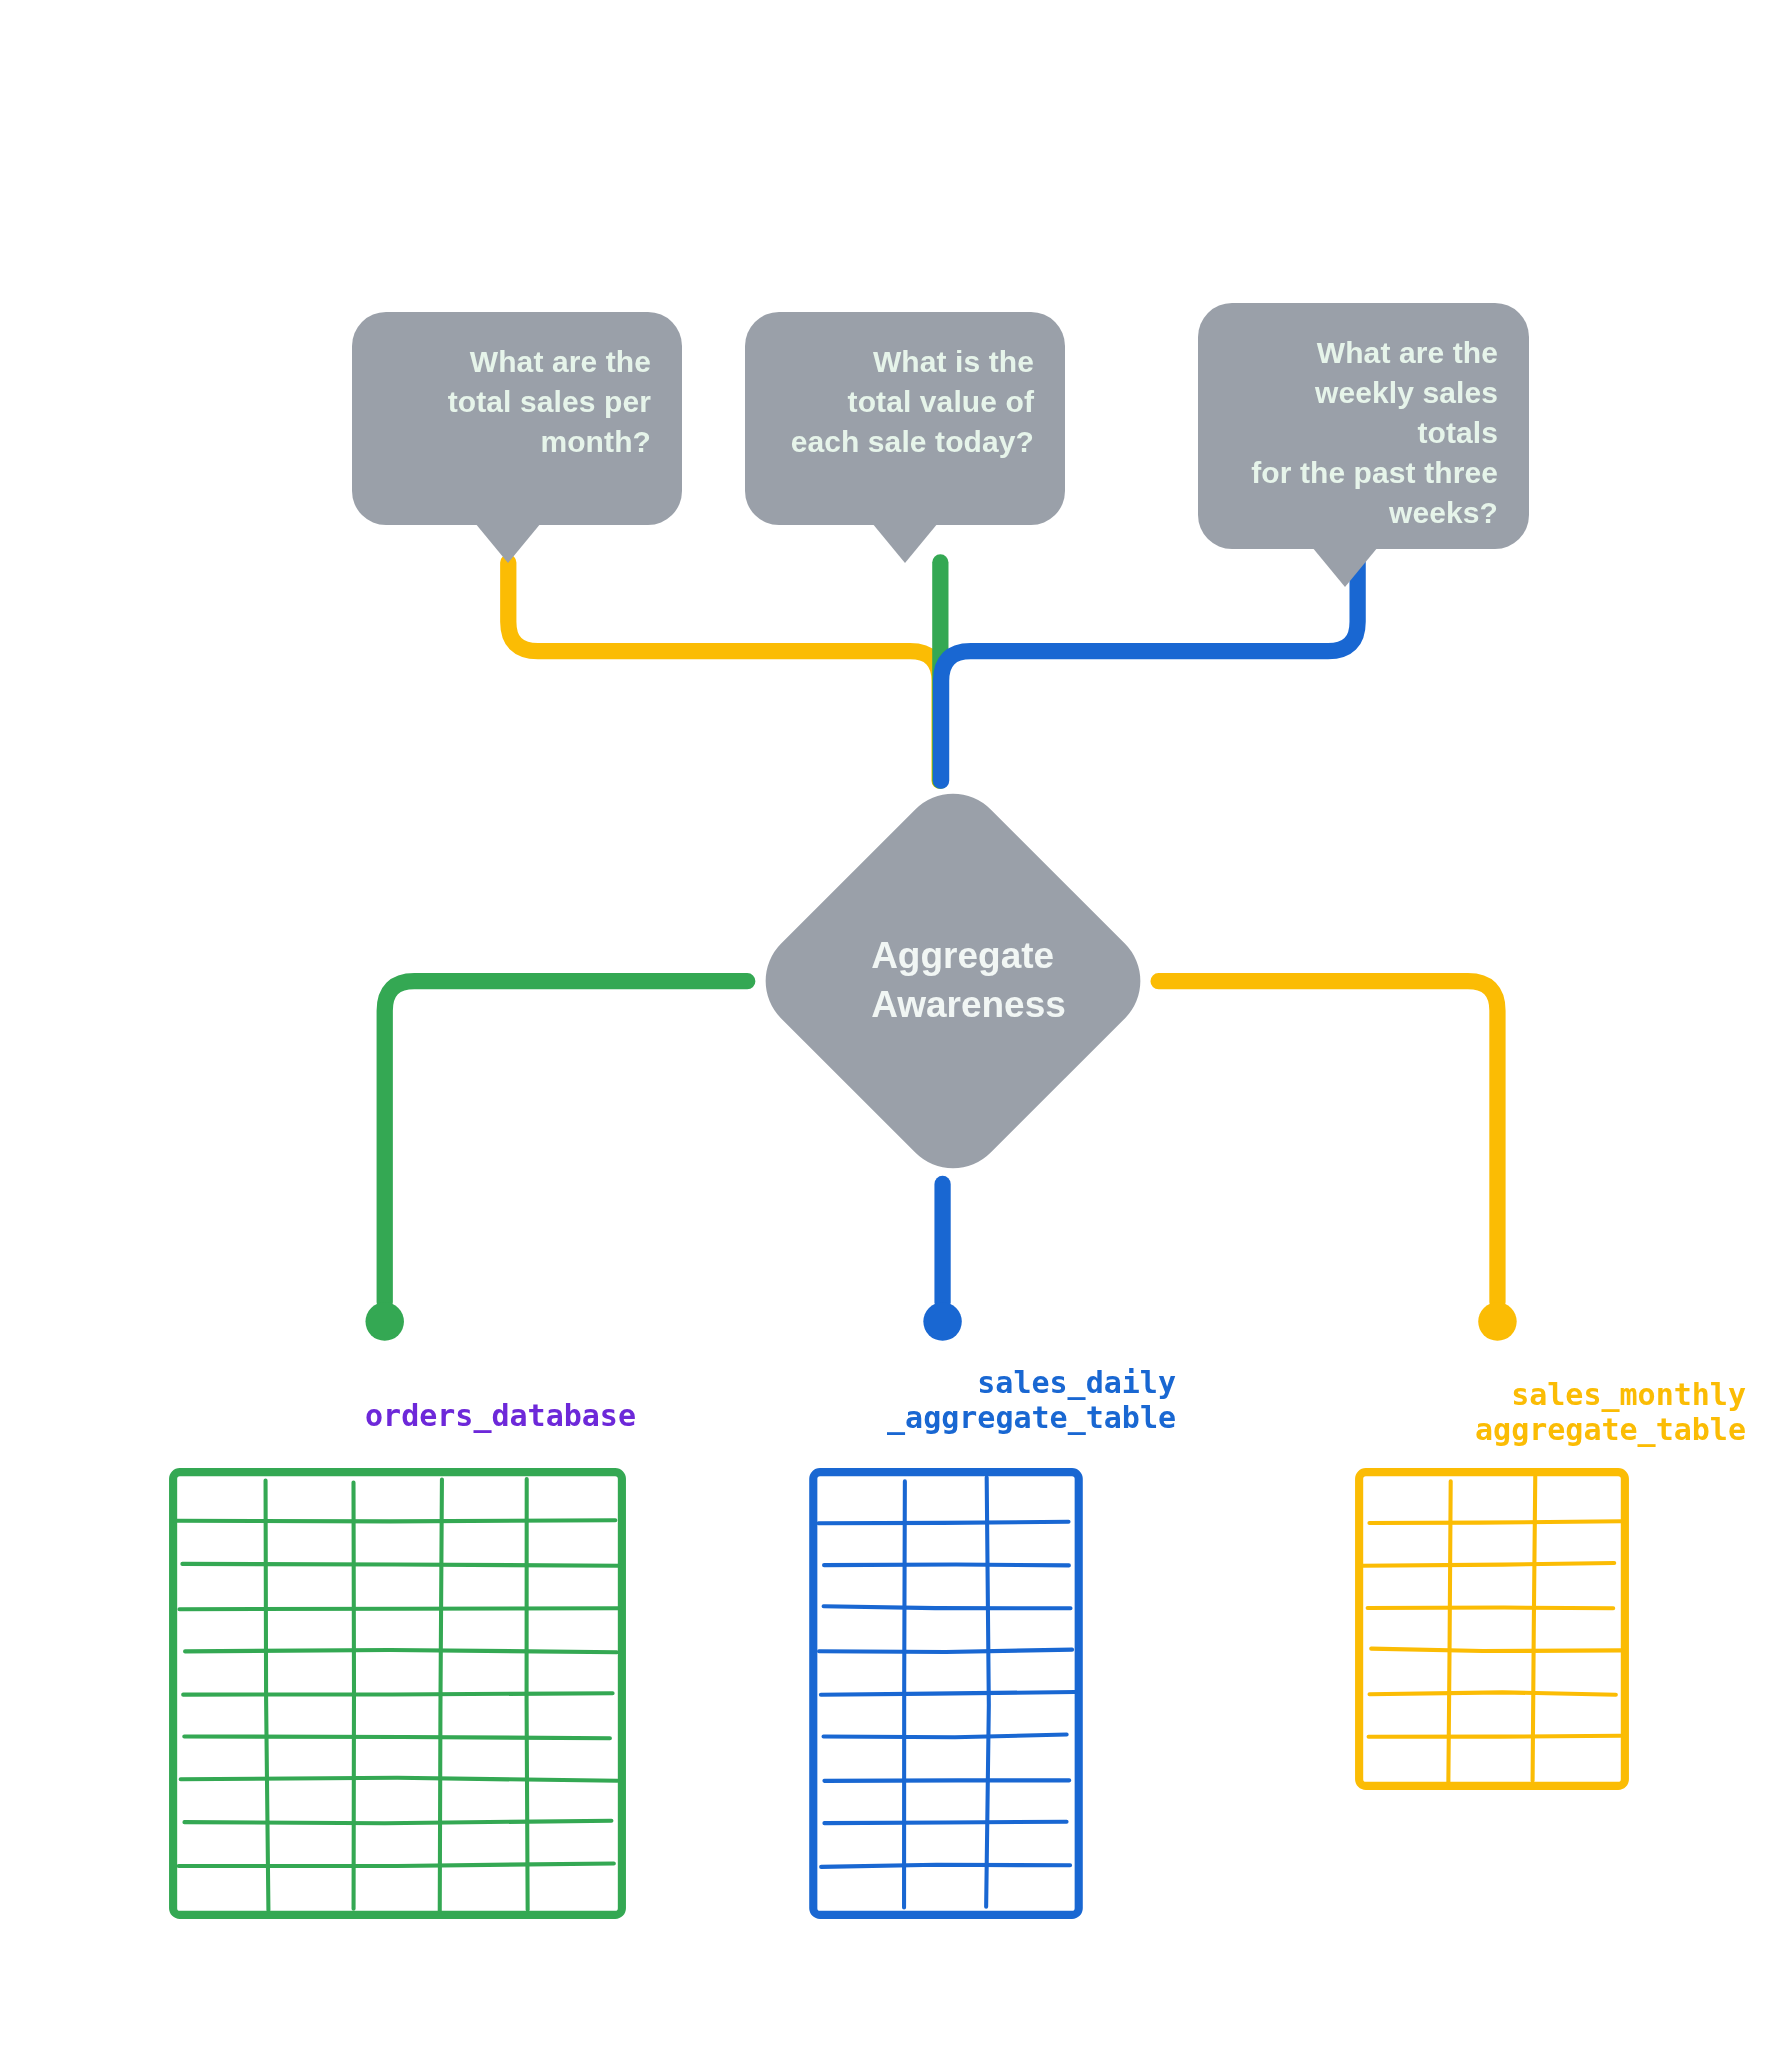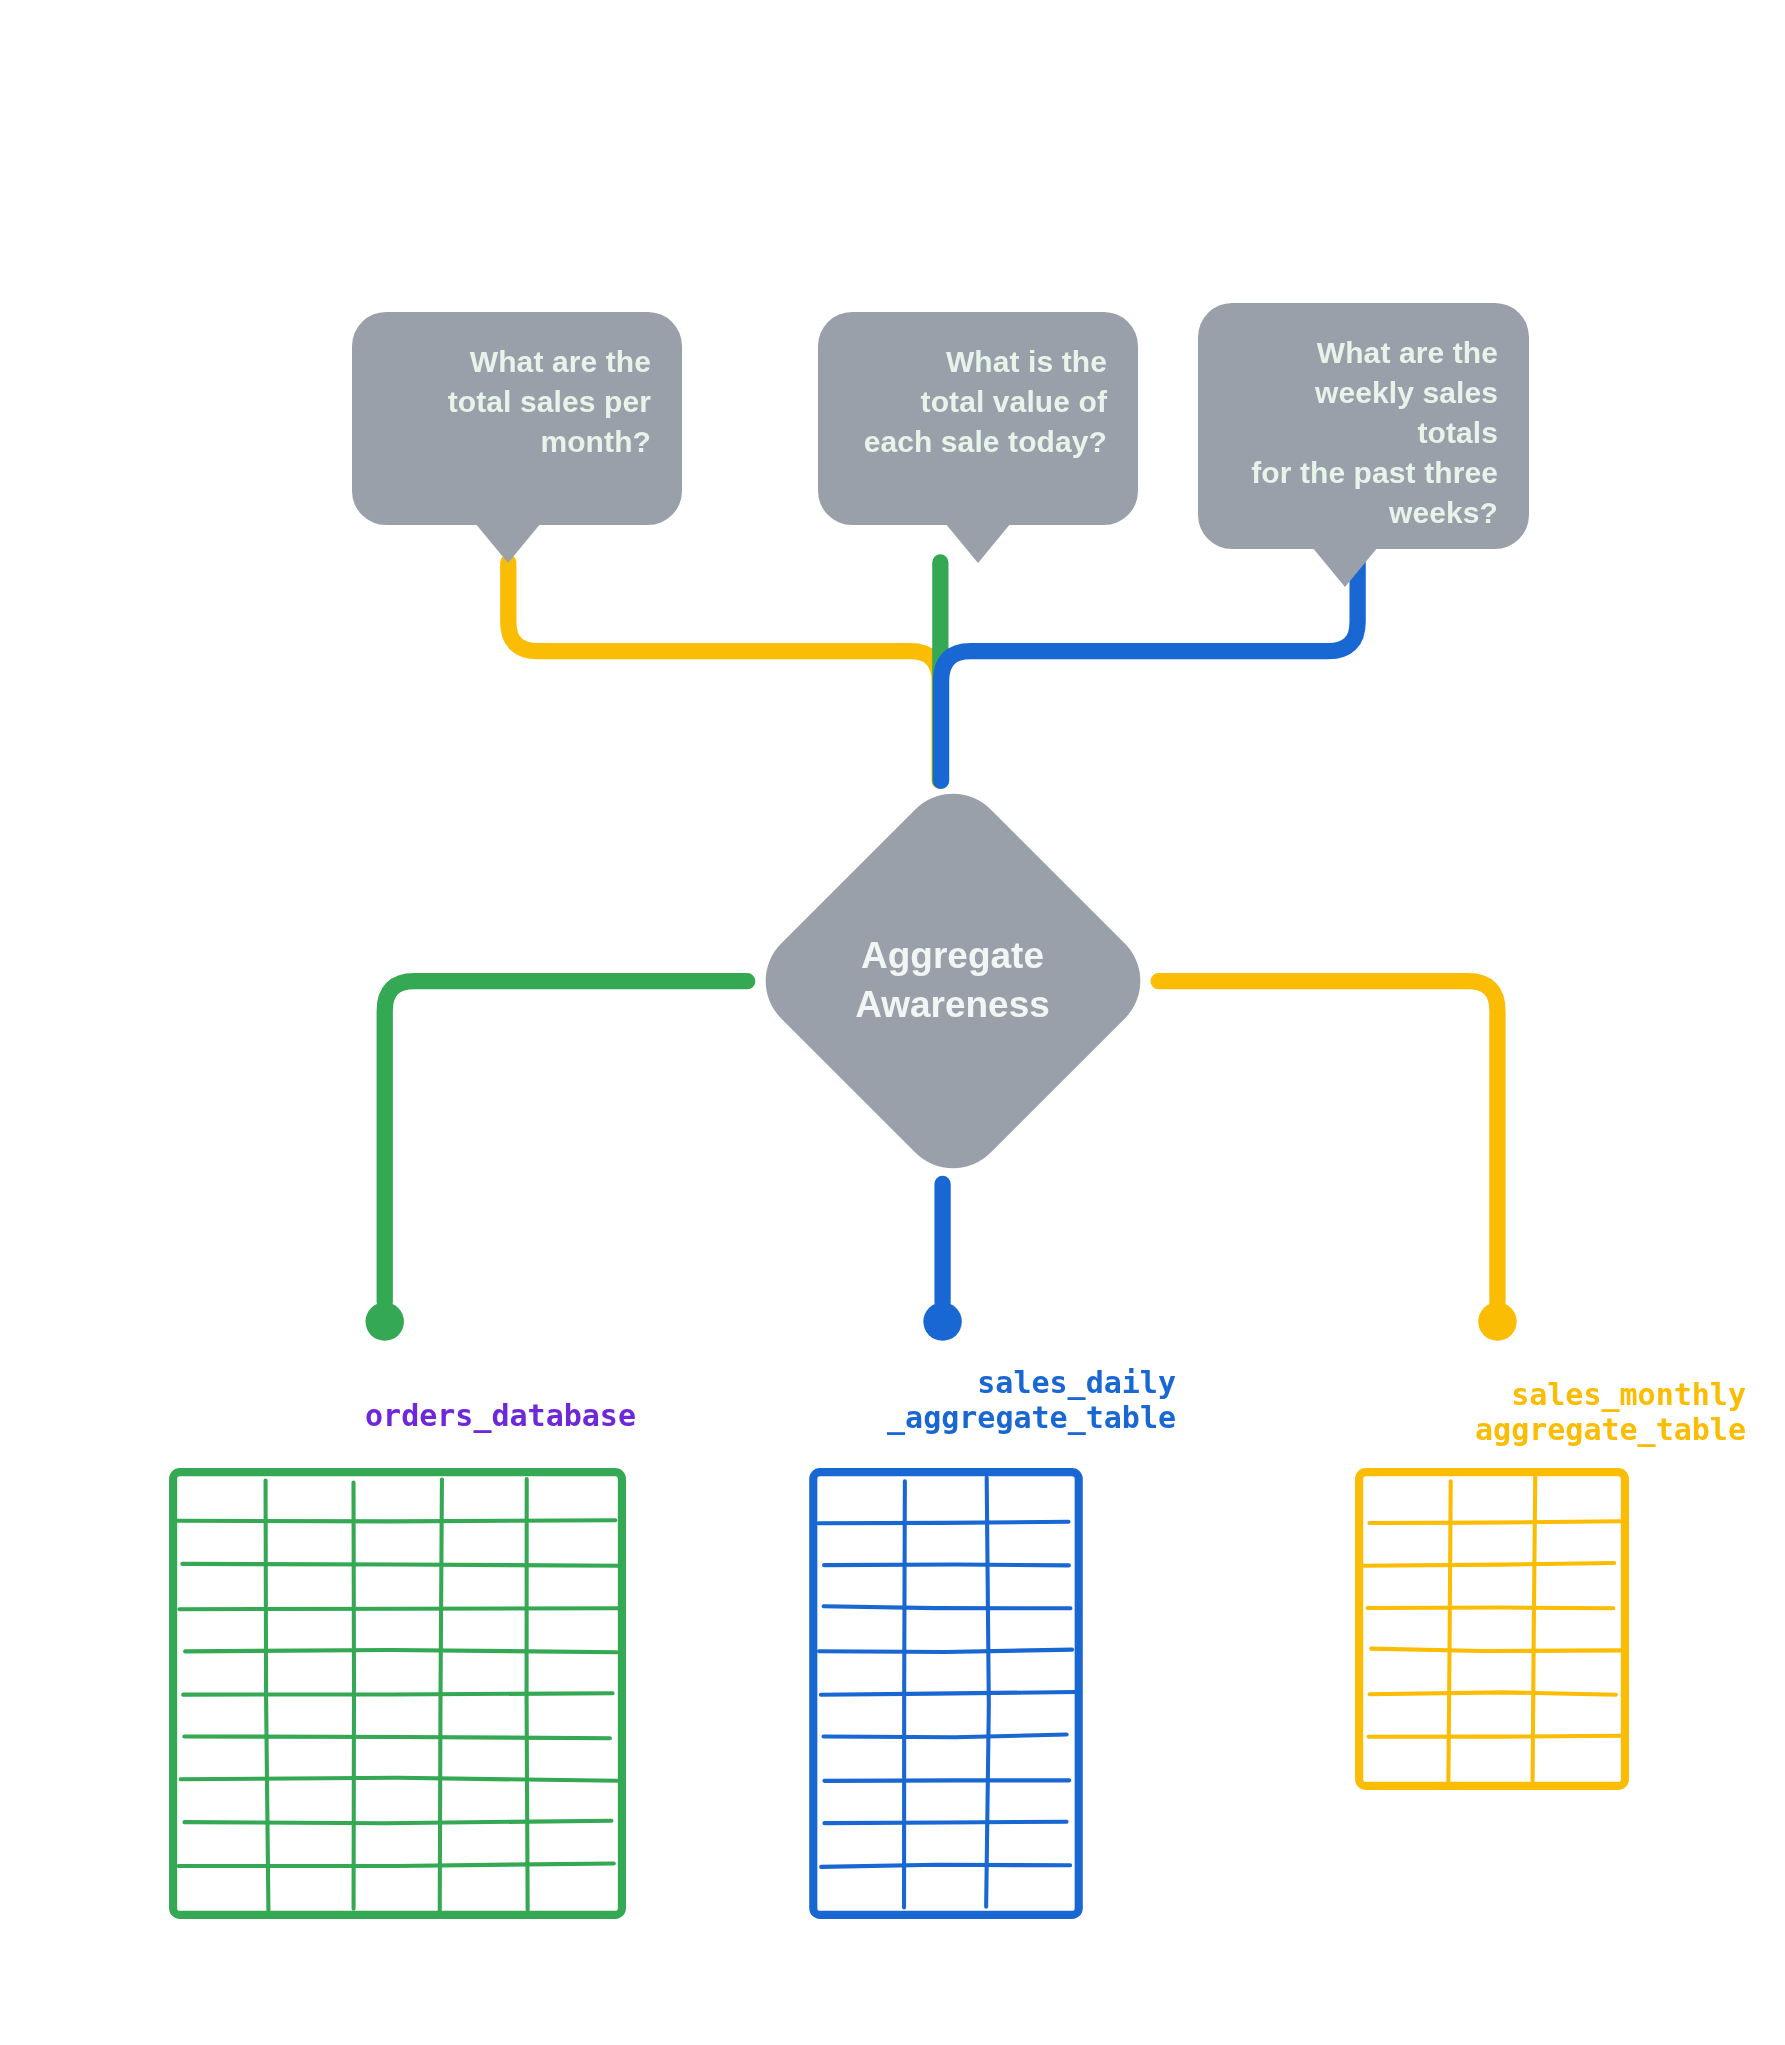--- a/index.html
+++ b/index.html
@@ -45,21 +45,21 @@
     position: absolute;
     bottom: -38px;
     width: 0; height: 0;
     border-left: 33px solid transparent;
     border-right: 33px solid transparent;
     border-top: 40px solid #9AA0A9;
   }
 
   #bubble-monthly  { left: 352px;  top: 312px; width: 330px; height: 213px; }
   #bubble-monthly  .tail { left: 123px; }
-  #bubble-daily    { left: 818px; top: 312px; width: 320px; height: 213px; }
+  #bubble-daily    { left: 745px; top: 312px; width: 320px; height: 213px; }
   #bubble-daily    .tail { left: 127px; }
   #bubble-weekly   { left: 1198px; top: 303px; width: 331px; height: 246px; }
   #bubble-weekly   .tail { left: 114px; }
 
   
   #diamond-wrap {
     position: absolute;
     left: 741px;
     top: 769px;
     width: 423px;
@@ -69,30 +69,29 @@
   #diamond-shape {
     position: absolute;
     left: 64px; top: 64px;
     width: 296px; height: 296px;
     background: #9AA0A9;
     border-radius: 53px;
     transform: rotate(45deg);
   }
   #diamond-label {
     position: absolute;
-    left: 0; top: 0;
+    left: 16px; top: 0;
     width: 423px; height: 423px;
     display: flex;
     align-items: center;
     justify-content: center;
     color: #F1F6F4;
     font-weight: bold;
     font-size: 37px;
     line-height: 1.3;
-    text-align: center;
     white-space: pre-line;
     pointer-events: none;
   }
 
   
   .tbl-caption {
     position: absolute;
     font-family: "DejaVu Sans Mono", "Liberation Mono", monospace;
     font-weight: bold;
     font-size: 30px;

